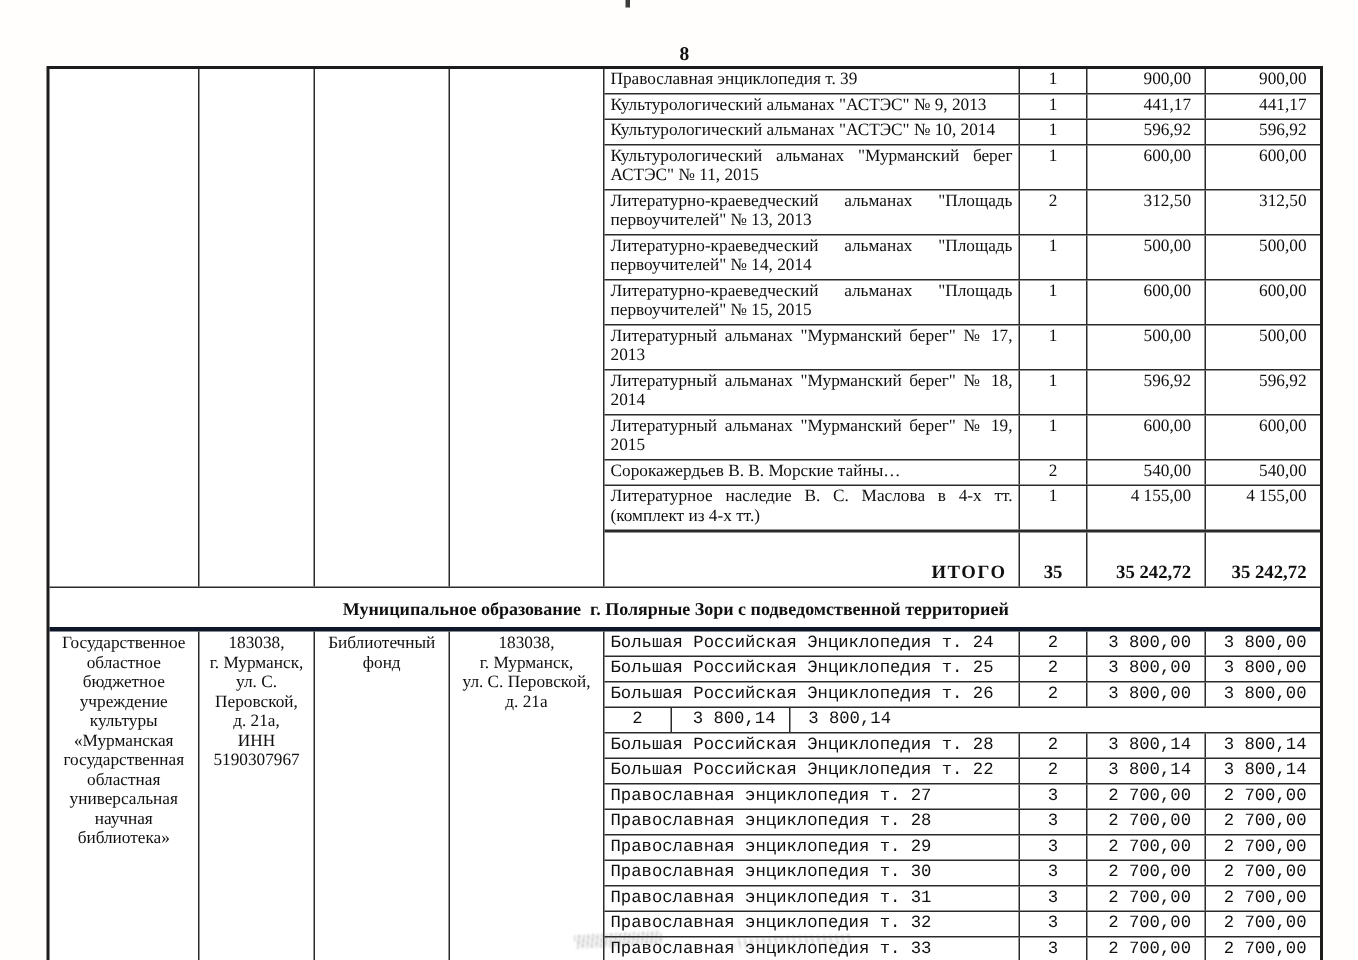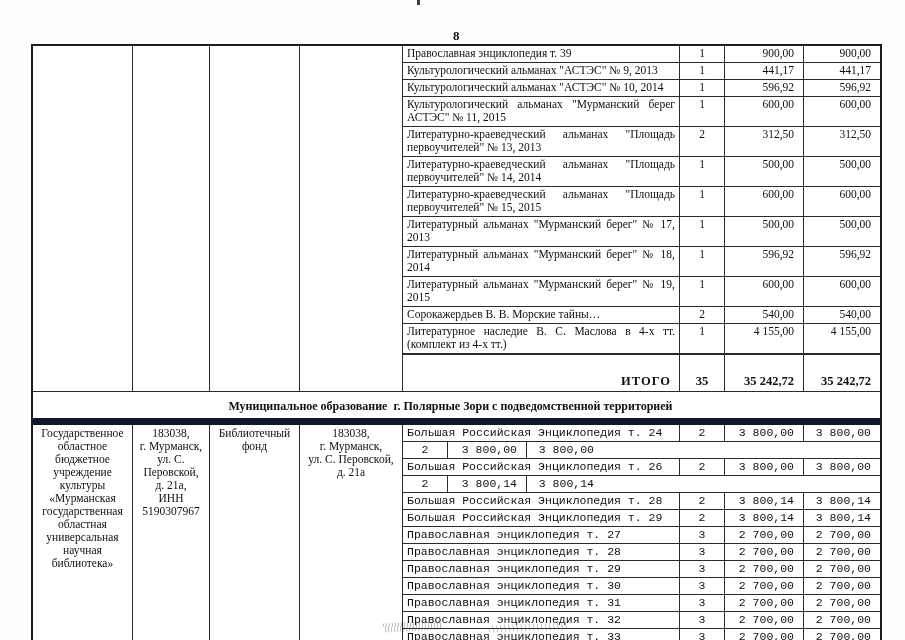--- a/index.html
+++ b/index.html
@@ -63,21 +63,21 @@
   }
   .c-title { flex: 1; text-align: justify; border-right: 1px solid #2b2b2b; }
   .c-qty   { width: 45px; text-align: center; border-right: 1px solid #2b2b2b; }
   .c-price { width: 79px; text-align: right; padding-right: 9px; border-right: 1px solid #2b2b2b; }
   .c-total { width: 76px; text-align: right; padding-right: 9px; }
   .total-row { display: flex; align-items: stretch; border-top: 1px solid #2b2b2b; font-weight: bold; }
   .total-row .cell { font-size: 12.5px; padding-top: 20px; padding-bottom: 3px; }
   .total-row .c-title { text-align: right; padding-right: 8px; letter-spacing: 1px; }
   .section-header {
     border-top: 1px solid #2b2b2b;
-    border-bottom: 7px solid #0f172a;
+    border-bottom: 3px solid #0f172a;
     text-align: center;
     font-weight: bold;
     font-size: 12px;
     padding: 7px 16px 4px 4px;
     white-space: pre-wrap;
   }
   .block2 .items { padding-bottom: 14px; font-family: Liberation Mono, monospace; }
   .block2 .item-row { min-height: 16px; }
   
   .tick-top {
@@ -239,20 +239,21 @@
         <div class="rows">
 
             <div class="item-row">
               <div class="cell c-title">Большая Российская Энциклопедия т. 24</div>
               <div class="cell c-qty">2</div>
               <div class="cell c-price">3 800,00</div>
               <div class="cell c-total">3 800,00</div>
             </div>
 
             <div class="item-row">
+              <div class="cell c-title">Большая Российская Энциклопедия т. 25</div>
               <div class="cell c-qty">2</div>
               <div class="cell c-price">3 800,00</div>
               <div class="cell c-total">3 800,00</div>
             </div>
 
             <div class="item-row">
               <div class="cell c-title">Большая Российская Энциклопедия т. 26</div>
               <div class="cell c-qty">2</div>
               <div class="cell c-price">3 800,00</div>
               <div class="cell c-total">3 800,00</div>
@@ -265,21 +266,21 @@
             </div>
 
             <div class="item-row">
               <div class="cell c-title">Большая Российская Энциклопедия т. 28</div>
               <div class="cell c-qty">2</div>
               <div class="cell c-price">3 800,14</div>
               <div class="cell c-total">3 800,14</div>
             </div>
 
             <div class="item-row">
-              <div class="cell c-title">Большая Российская Энциклопедия т. 29</div>
+              <div class="cell c-title">Большая Российская Энциклопедия т. 22</div>
               <div class="cell c-qty">2</div>
               <div class="cell c-price">3 800,14</div>
               <div class="cell c-total">3 800,14</div>
             </div>
 
             <div class="item-row">
               <div class="cell c-title">Православная энциклопедия т. 27</div>
               <div class="cell c-qty">3</div>
               <div class="cell c-price">2 700,00</div>
               <div class="cell c-total">2 700,00</div>

